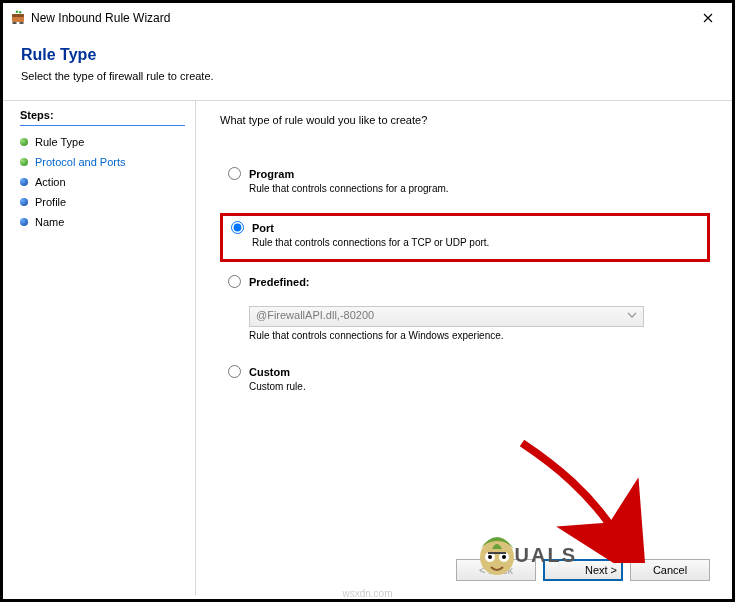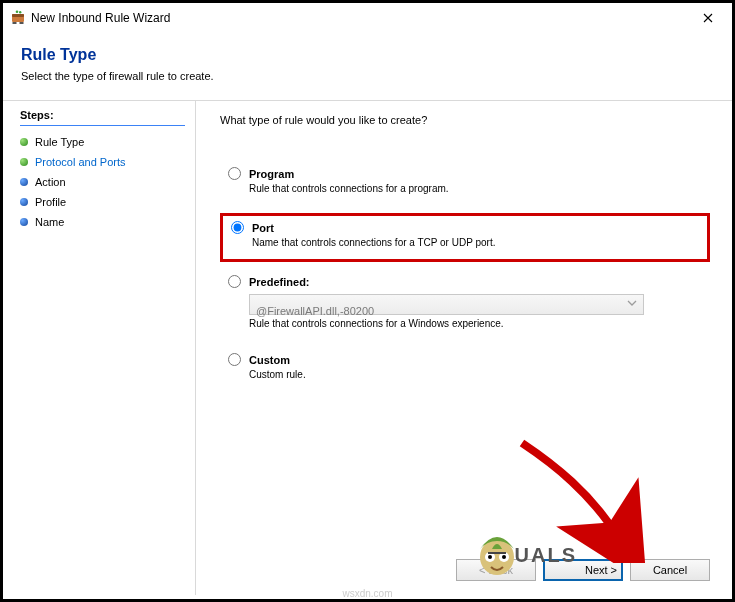--- a/index.html
+++ b/index.html
@@ -29,21 +29,21 @@
     .content { flex: 1; padding: 13px 22px 10px 24px; position: relative; }
     .content .question { font-size: 11px; margin-bottom: 36px; }
 
     .options { display: flex; flex-direction: column; gap: 8px; }
     .opt { padding: 5px 8px 11px 8px; }
     .opt .row1 { display: flex; align-items: center; gap: 8px; }
     .opt .row2 { padding-left: 21px; margin-top: 3px; font-size: 10px; color: #000; }
     .opt label { font-size: 11px; font-weight: bold; }
     .opt input[type=radio] { width: 13px; height: 13px; }
     .opt.highlight { border: 3px solid #c00; }
-    .opt .combo { margin-left: 21px; margin-top: 6px; margin-bottom: 3px; width: 395px; height: 21px; background: linear-gradient(#f7f7f7, #ececec); border: 1px solid #c9c9c9; font-size: 11px; color: #7a7a7a; padding: 10px 20px 2px 6px; position: relative; }
+    .opt .combo { margin-left: 21px; margin-top: 18px; margin-bottom: 3px; width: 395px; height: 21px; background: linear-gradient(#f7f7f7, #ececec); border: 1px solid #c9c9c9; font-size: 11px; color: #7a7a7a; padding: 2px 20px 2px 6px; position: relative; }
     .opt .combo .chev { position: absolute; right: 6px; top: 3px; width: 10px; height: 10px; }
 
     .footer { position: absolute; right: 22px; bottom: 14px; display: flex; gap: 7px; }
     .footer button { width: 80px; height: 22px; font-size: 11px; background: linear-gradient(#f9f9f9, #e7e7e7); border: 1px solid #adadad; cursor: default; }
     .footer button.disabled { color: #a0a0a0; }
     .footer button.primary { border: 2px solid #0a64ad; padding-left: 36px; }
 
     .arrow { position: absolute; right: 80px; bottom: 36px; width: 160px; height: 130px; pointer-events: none; }
 
     .wm-text { position: absolute; right: 155px; bottom: 32px; font-size: 20px; font-weight: bold; letter-spacing: 2px; color: #555; pointer-events: none; font-family: Arial, sans-serif; }
@@ -115,21 +115,21 @@
           <label>Program</label>
         </div>
         <div class="row2">Rule that controls connections for a program.</div>
       </div>
 
       <div class="opt highlight">
         <div class="row1">
           <input type="radio" name="ruletype" checked="" style="">
           <label>Port</label>
         </div>
-        <div class="row2">Name that controls connections for a TCP or UDP port.</div>
+        <div class="row2">Rule that controls connections for a TCP or UDP port.</div>
       </div>
 
       <div class="opt">
         <div class="row1">
           <input type="radio" name="ruletype" style="">
           <label>Predefined:</label>
         </div>
         <div class="combo">
           <span>@FirewallAPI.dll,-80200</span>
           <svg class="chev" viewBox="0 0 10 10">

